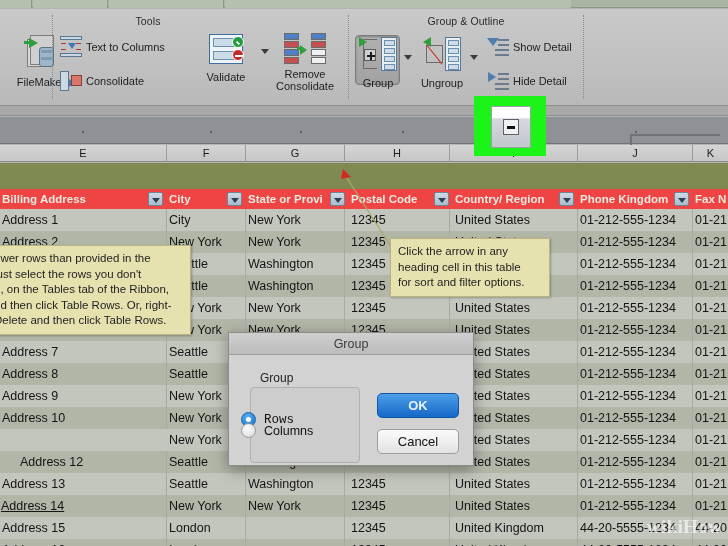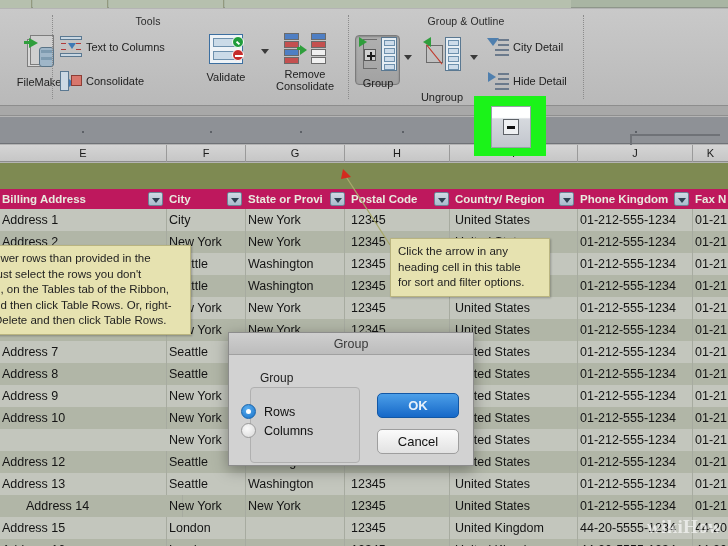--- a/index.html
+++ b/index.html
@@ -126,21 +126,21 @@
   
   .colhdr { position: absolute; left: 0; top: 145px; width: 728px; height: 17px;
             background: linear-gradient(180deg,#d5d5d5,#c6c6c6); border-bottom: 1px solid #8d8d8d; }
   .colhdr .cell {
     position: absolute; top: 0; height: 17px; line-height: 17px; text-align: center;
     font-size: 11px; color: #1b1b1b; border-right: 1px solid #9a9a9a;
   }
 
   
   .sheet { position: absolute; left: 0; top: 163px; width: 728px; height: 383px; background: #7e8a52; overflow: hidden; }
-  .tblhdr { position: absolute; left: 0; top: 26px; width: 728px; height: 20px; background: #be185d; text-align: right; }
+  .tblhdr { position: absolute; left: 0; top: 26px; width: 728px; height: 20px; background: #ef4444; text-align: right; }
   .th {
     position: absolute; top: 0; height: 20px; line-height: 20px;
     font-size: 11.5px; font-weight: bold; color: #e9eadf; white-space: nowrap;
   }
   .filt {
     position: absolute; top: 3px; width: 15px; height: 14px;
     background: linear-gradient(180deg,#cfd9e4,#a9bccd); border: 1px solid #6d8396; border-radius: 2px;
   }
   .filt:after {
     content: ""; position: absolute; left: 3px; top: 5px; width: 0; height: 0;
@@ -331,33 +331,33 @@
       <span class="ic ic-grp ic-ungrp" style="display:inline-block;">
         <i class="lst">
           <i style="top:2px;"></i>
             <i style="top:10px;"></i>
             <i style="top:18px;"></i>
             <i style="top:26px;"></i>
         </i>
         <i class="slash"></i>
         <i class="garrow lft" style="left:0;top:0;"></i>
       </span>
-      <span class="rb-label" style="margin-top:17px;">Ungroup</span>
+      <span class="rb-label" style="margin-top:3px;">Ungroup</span>
     </div>
     <div class="dropcar" style="position:absolute;left:470px;top:46px;"></div>
 
     <div class="rb-item" style="left:487px;top:28px;">
       <span class="ic ic-detail">
         <i class="tri-dn"></i>
         <i class="ln" style="top:2px;width:11px;"></i>
         <i class="ln" style="top:7px;width:11px;"></i>
         <i class="ln" style="top:12px;width:14px;"></i>
         <i class="ln" style="top:17px;width:14px;"></i>
       </span>
-      <span class="rb-label">City Detail</span>
+      <span class="rb-label">Show Detail</span>
     </div>
 
     <div class="rb-item" style="left:487px;top:62px;">
       <span class="ic ic-detail">
         <i class="tri-rt"></i>
         <i class="ln" style="top:2px;width:11px;"></i>
         <i class="ln" style="top:7px;width:11px;"></i>
         <i class="ln" style="top:12px;width:14px;"></i>
         <i class="ln" style="top:17px;width:14px;"></i>
       </span>
@@ -498,39 +498,39 @@
         </div>
         <div class="row even">
           <div class="cell" style="left: 167px; width: 79px; padding-left: 2px;">New York</div>
           <div class="cell" style="left: 246px; width: 99px; padding-left: 2px;">New York</div>
           <div class="cell" style="left: 345px; width: 105px; padding-left: 6px;">12345</div>
           <div class="cell" style="left: 450px; width: 128px; padding-left: 5px;">United States</div>
           <div class="cell" style="left: 578px; width: 115px; padding-left: 2px;">01-212-555-1234</div>
           <div class="cell" style="left: 693px; width: 35px; padding-left: 2px; border-right: none;">01-21</div>
         </div>
         <div class="row odd">
-          <div class="cell" style="left: 0px; width: 167px; padding-left: 2px;">Address 12</div>
+          <div class="cell" style="left: 0px; width: 167px; padding-left: 20px;">Address 12</div>
           <div class="cell" style="left: 167px; width: 79px; padding-left: 2px;">Seattle</div>
           <div class="cell" style="left: 246px; width: 99px; padding-left: 2px;">Washington</div>
           <div class="cell" style="left: 345px; width: 105px; padding-left: 6px;">12345</div>
           <div class="cell" style="left: 450px; width: 128px; padding-left: 5px;">United States</div>
           <div class="cell" style="left: 578px; width: 115px; padding-left: 2px;">01-212-555-1234</div>
           <div class="cell" style="left: 693px; width: 35px; padding-left: 2px; border-right: none;">01-21</div>
         </div>
         <div class="row even">
           <div class="cell" style="left: 0px; width: 167px; padding-left: 2px;">Address 13</div>
           <div class="cell" style="left: 167px; width: 79px; padding-left: 2px;">Seattle</div>
           <div class="cell" style="left: 246px; width: 99px; padding-left: 2px;">Washington</div>
           <div class="cell" style="left: 345px; width: 105px; padding-left: 6px;">12345</div>
           <div class="cell" style="left: 450px; width: 128px; padding-left: 5px;">United States</div>
           <div class="cell" style="left: 578px; width: 115px; padding-left: 2px;">01-212-555-1234</div>
           <div class="cell" style="left: 693px; width: 35px; padding-left: 2px; border-right: none;">01-21</div>
         </div>
         <div class="row odd">
-          <div class="cell" style="left: 16px; width: 167px; padding-left: 10px;">Address 14</div>
+          <div class="cell" style="left: 0px; width: 167px; padding-left: 1px; text-decoration: underline;">Address 14</div>
           <div class="cell" style="left: 167px; width: 79px; padding-left: 2px;">New York</div>
           <div class="cell" style="left: 246px; width: 99px; padding-left: 2px;">New York</div>
           <div class="cell" style="left: 345px; width: 105px; padding-left: 6px;">12345</div>
           <div class="cell" style="left: 450px; width: 128px; padding-left: 5px;">United States</div>
           <div class="cell" style="left: 578px; width: 115px; padding-left: 2px;">01-212-555-1234</div>
           <div class="cell" style="left: 693px; width: 35px; padding-left: 2px; border-right: none;">01-21</div>
         </div>
         <div class="row even">
           <div class="cell" style="left: 0px; width: 167px; padding-left: 2px;">Address 15</div>
           <div class="cell" style="left: 167px; width: 79px; padding-left: 2px;">London</div>
@@ -575,21 +575,21 @@
   <div class="outline-btn" style="left:491px;top:106px;width:40px;height:42px;">
     <span class="minus"></span>
   </div>
 
   <div class="dlg">
     <div class="dlg-title">Group</div>
     <div class="dlg-body">
       <div class="fs-label">Group</div>
       <div class="fieldset"></div>
 
-      <div class="radio-row" style="top:49px;">
+      <div class="radio-row" style="top:57px;font-family:Liberation Mono, monospace;">
         <span class="radio on"></span>
         <span>Rows</span>
       </div>
       <div class="radio-row" style="top:68px;">
         <span class="radio"></span>
         <span>Columns</span>
       </div>
 
       <div class="btn ok">OK</div>
       <div class="btn cancel">Cancel</div>

